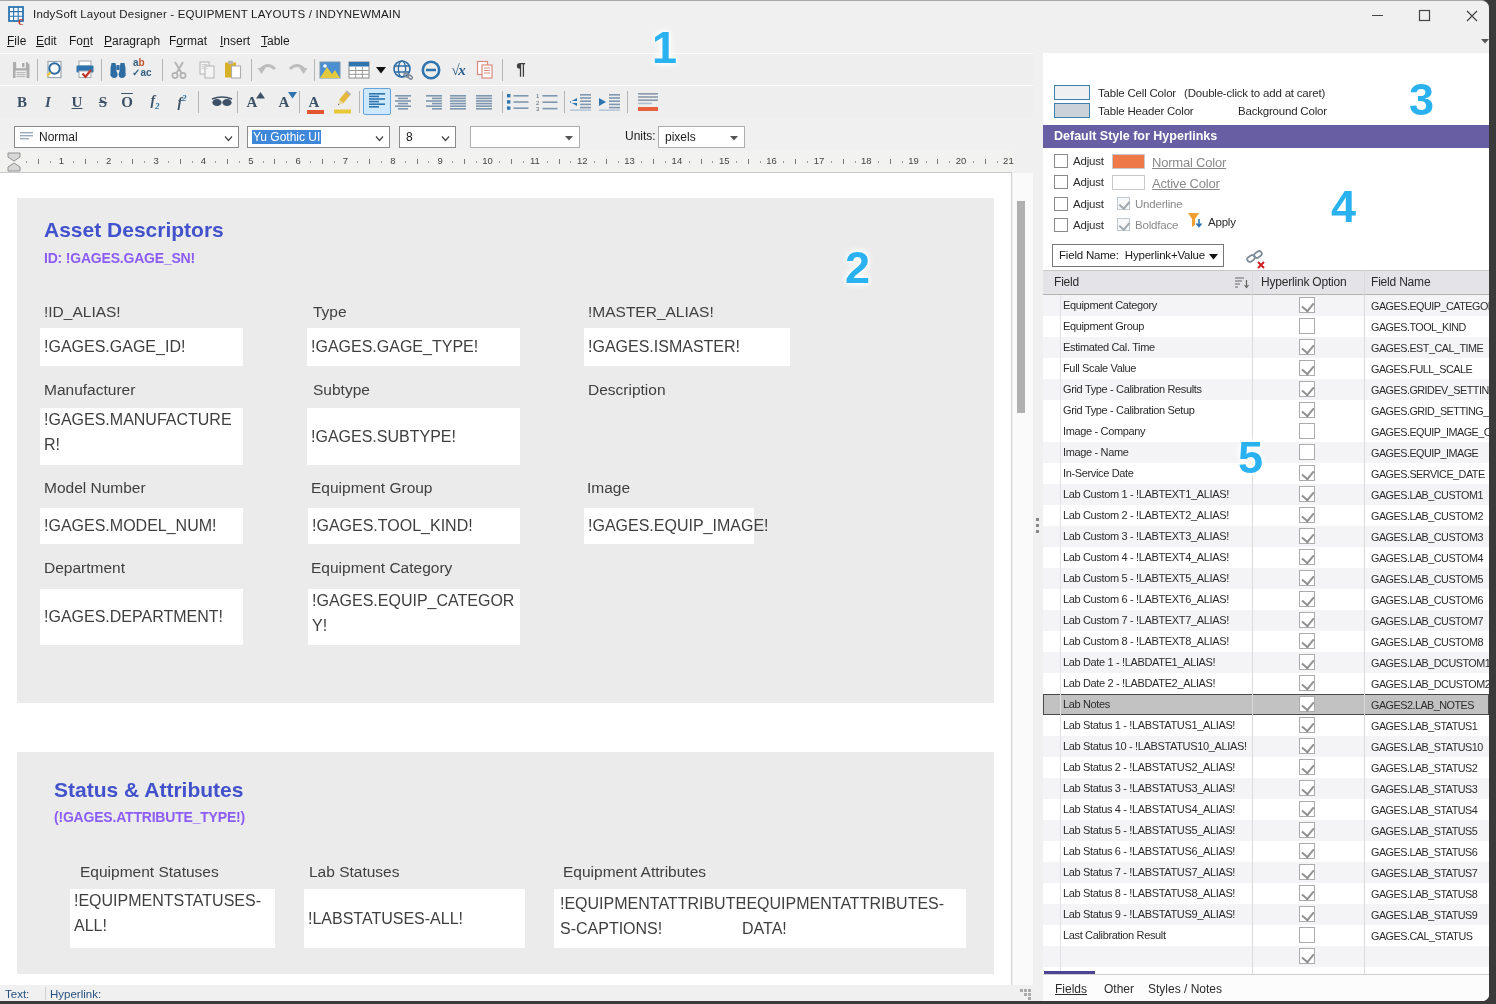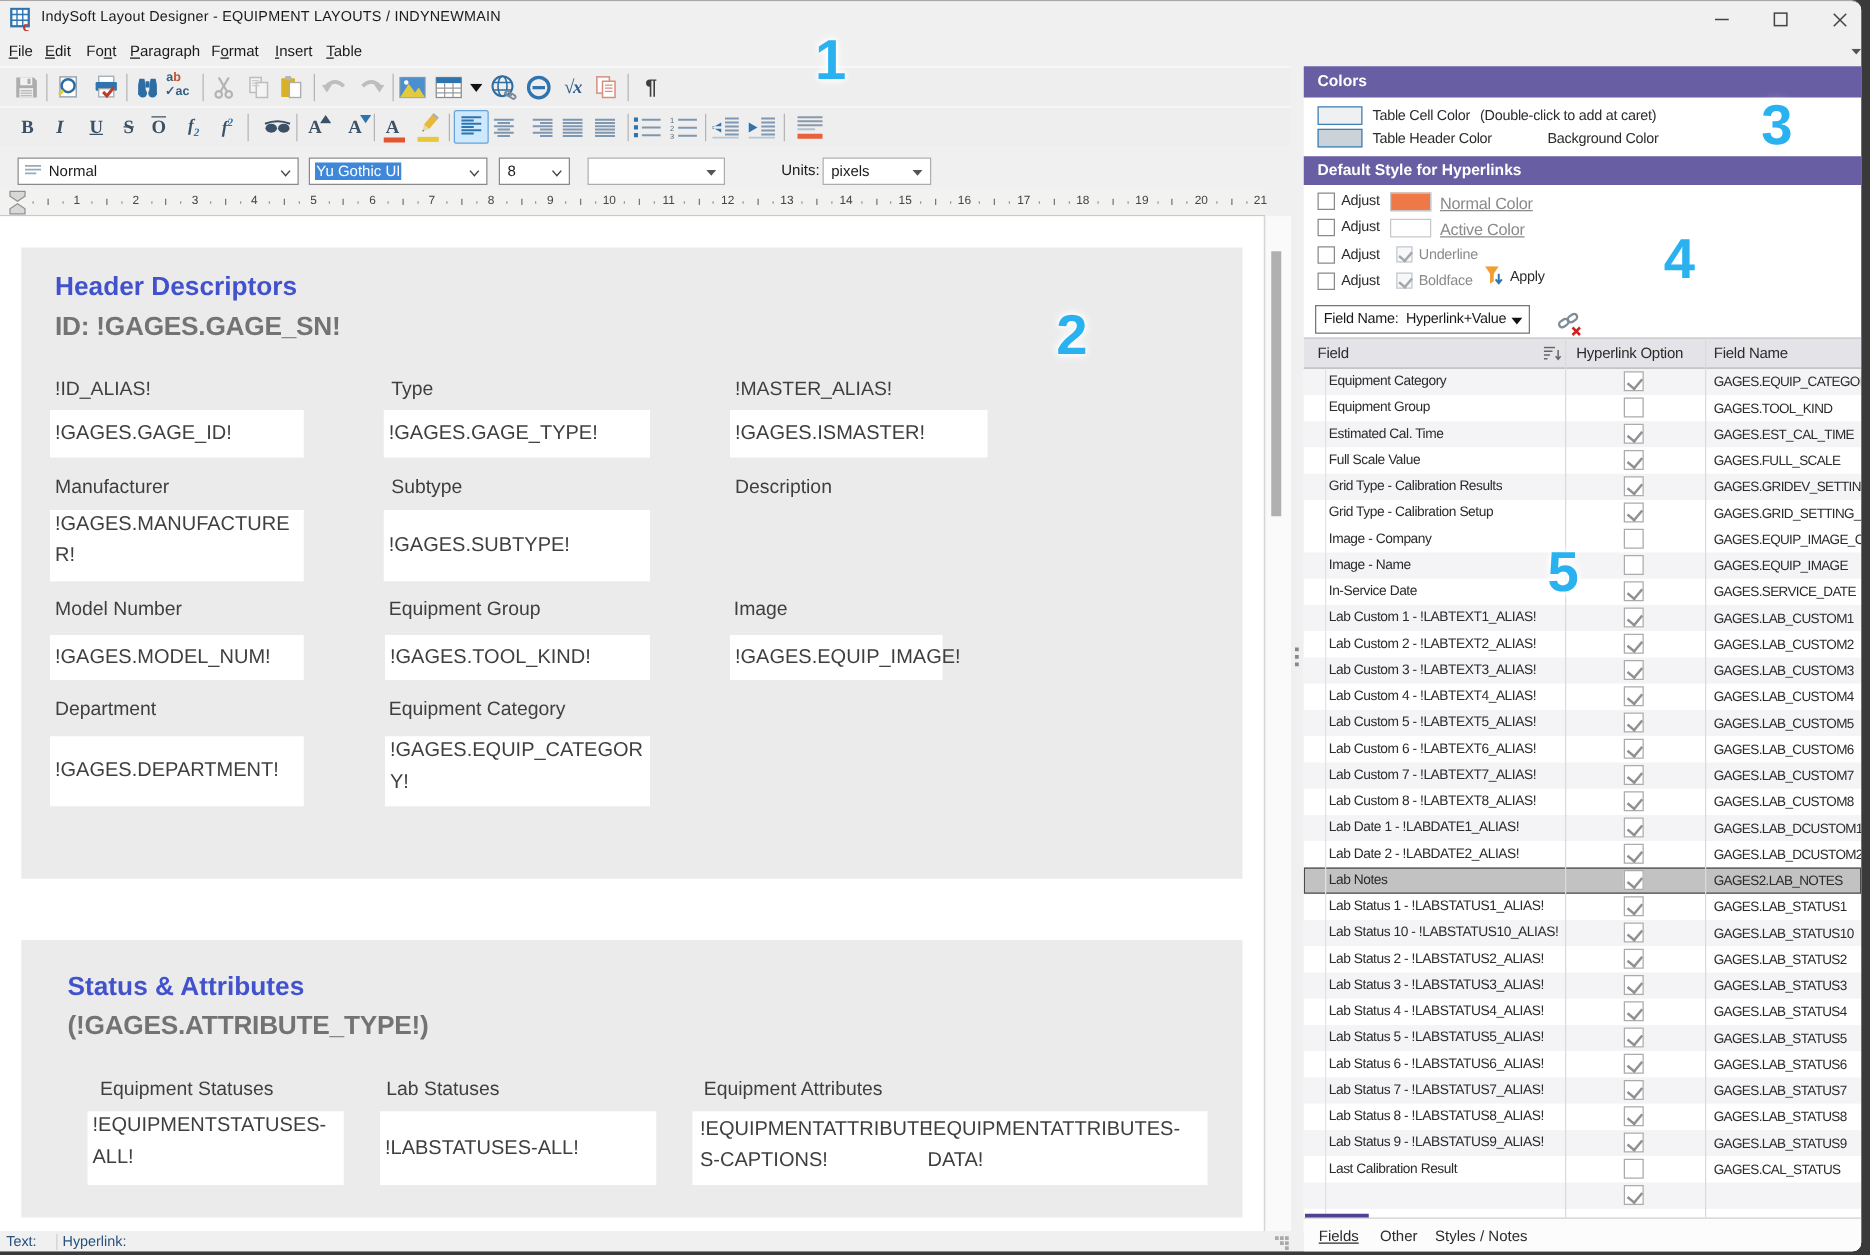--- a/index.html
+++ b/index.html
@@ -24,21 +24,21 @@
 .chev svg { display:block; }
 
 #ruler { position:absolute; left:0; top:150px; width:1012px; height:22px; background:#f2f2f1; border-bottom:1px solid #c8c8c8; }
 .rn { position:absolute; top:4px; width:16px; text-align:center; font-size:9.5px; color:#444; }
 .rt { position:absolute; top:8px; width:1px; height:5px; background:#777; }
 .rq { position:absolute; top:10px; width:1px; height:2px; background:#999; }
 
 #docarea { position:absolute; left:0; top:172px; width:1012px; height:812px; background:#fff; border-right:1px solid #d5d5d5; }
 .gsec { position:absolute; background:#ebebeb; }
 .h1 { position:absolute; font-size:21px; font-weight:bold; color:#4152cc; }
-.h2 { position:absolute; font-size:21px; font-weight:bold; color:#737373; letter-spacing:-0.2px; }
+.h2 { position:absolute; font-size:14px; font-weight:bold; color:#8b5cf6; letter-spacing:-0.2px; }
 .lab { position:absolute; font-size:15.5px; color:#3f3f3f; }
 .ibox { position:absolute; background:#fff; font-size:16px; color:#3f3f3f; }
 
 #vscroll { position:absolute; left:1013px; top:172px; width:20px; height:812px; background:#fafafa; }
 #vthumb { position:absolute; left:4px; top:28px; width:8px; height:212px; background:#b0b0b0; border-radius:0px; }
 #split { position:absolute; left:1033px; top:172px; width:10px; height:812px; background:#f0f0f0; }
 
 #rp { position:absolute; left:1043px; top:52px; width:446px; height:949px; background:#fff; }
 .phead { position:absolute; left:0; width:446px; height:25px; background:#685ea4; color:#fff; font-weight:bold; font-size:12.5px; padding:5px 0 0 11px; }
 .rptxt { position:absolute; font-size:11.5px; letter-spacing:-0.2px; color:#2b2b2b; }
@@ -523,21 +523,21 @@
       <span class="rq" style="left:972.8px"></span>
       <span class="rq" style="left:996.5px"></span>
     <svg width="14" height="20" style="position:absolute;left:7px;top:1px" viewBox="0 0 14 20">
         <path d="M1 1 h12 v4 L7 9 1 5 Z" fill="#d8d8d8" stroke="#909090" stroke-width="1"></path>
         <path d="M1 19 h12 v-4 L7 11 1 15 Z" fill="#d8d8d8" stroke="#909090" stroke-width="1"></path>
       </svg>
   </div>
   <div id="docarea">
       <div class="gsec" style="left:17px;top:25px;width:977px;height:505px"></div>
 <div class="gsec" style="left:17px;top:579px;width:977px;height:222px"></div>
-<div class="h1" style="left:44px;top:45px">Header Descriptors</div>
+<div class="h1" style="left:44px;top:45px">Asset Descriptors</div>
 <div class="h2" style="left:44px;top:77px">ID: !GAGES.GAGE_SN!</div>
 <div class="lab" style="left:44px;top:130px">!ID_ALIAS!</div>
 <div class="lab" style="left:313px;top:130px">Type</div>
 <div class="lab" style="left:588px;top:130px">!MASTER_ALIAS!</div>
 <div class="ibox" style="left:40px;top:155px;width:203px;height:38px;display:flex;align-items:center;padding-left:4px">!GAGES.GAGE_ID!</div>
 <div class="ibox" style="left:307px;top:155px;width:213px;height:38px;display:flex;align-items:center;padding-left:4px">!GAGES.GAGE_TYPE!</div>
 <div class="ibox" style="left:584px;top:155px;width:206px;height:38px;display:flex;align-items:center;padding-left:4px">!GAGES.ISMASTER!</div>
 <div class="lab" style="left:44px;top:208px">Manufacturer</div>
 <div class="lab" style="left:313px;top:208px">Subtype</div>
 <div class="lab" style="left:588px;top:208px">Description</div>
@@ -577,21 +577,20 @@
       </div>
     </div>
   <div id="vscroll">
       <div id="vthumb"></div>
     </div>
   <div id="split">
       <div style="position:absolute;left:3px;top:345px;width:3px;height:3px;background:#888;box-shadow:0 6px 0 #888,0 12px 0 #888"></div>
     </div>
 
   <div id="rp">
-    <div class="phead" style="top:0">Colors</div>
     <div class="swatch" style="left:11px;top:32px;background:#eef0f2"></div>
     <span class="rptxt" style="left:55px;top:34px">Table Cell Color</span>
     <span class="rptxt" style="left:141px;top:34px">(Double-click to add at caret)</span>
     <div class="swatch" style="left:11px;top:50px;background:#ccd2d9"></div>
     <span class="rptxt" style="left:55px;top:52px">Table Header Color</span>
     <span class="rptxt" style="left:195px;top:52px;">Background Color</span>
     <div class="phead" style="top:72px;height:23px;padding-top:4px">Default Style for Hyperlinks</div>
     <div class="cbx" style="left:11px;top:101px"></div>
       <span class="rptxt" style="left:30px;top:102px">Adjust</span>
     <div class="swatch" style="left:69px;top:101px;background:#ee7848;border-color:#c8c8c8;width:33px"></div>

